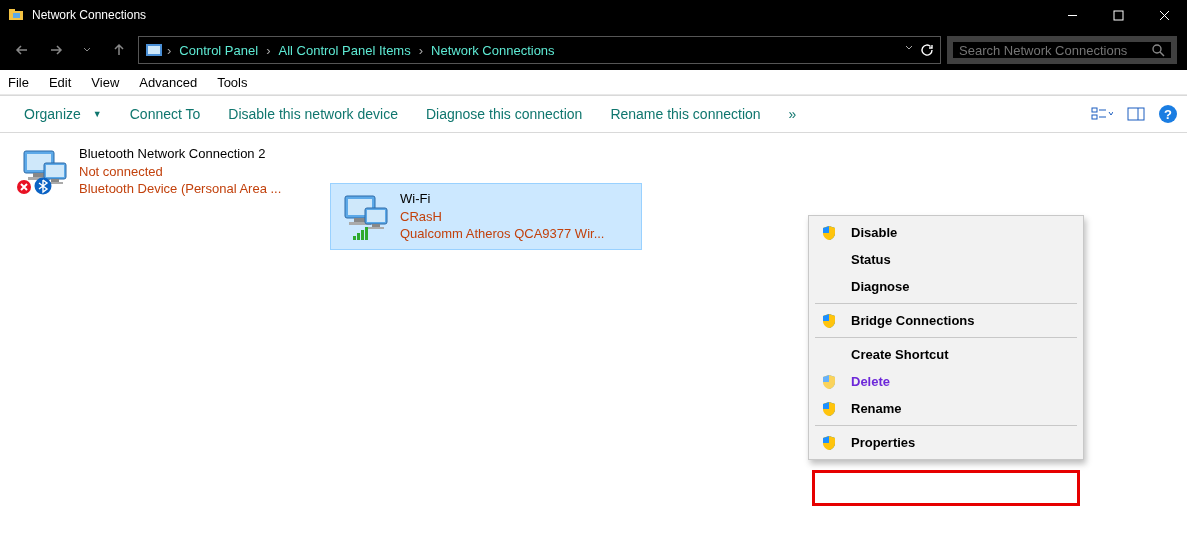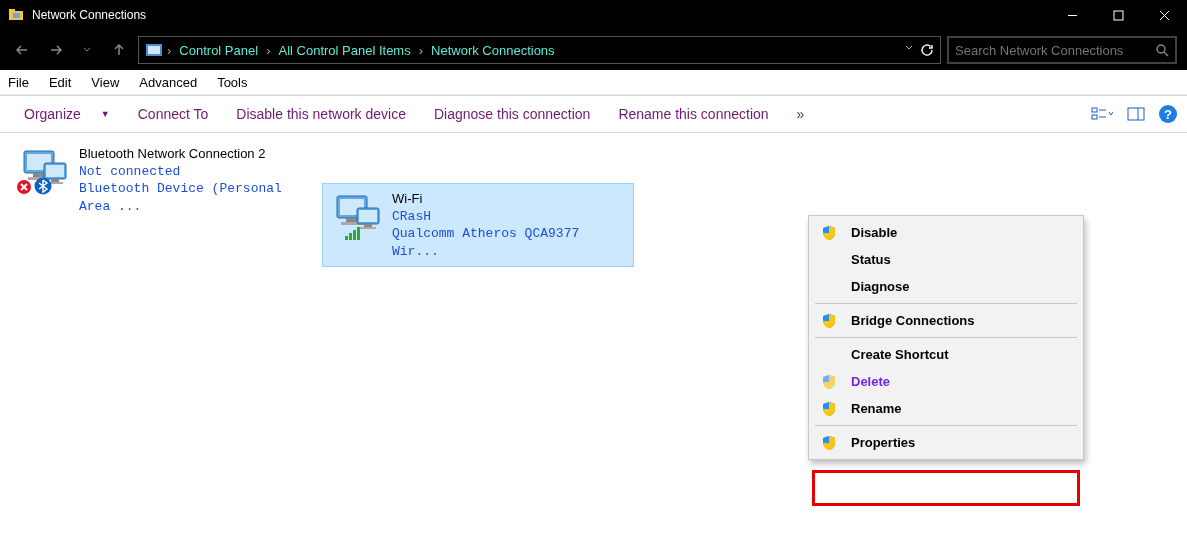--- a/index.html
+++ b/index.html
@@ -15,41 +15,41 @@
 
   
   .navbar { background: #000; height: 40px; display: flex; align-items: center; padding: 0 10px; gap: 6px; color: #fff; }
   .navbtn { width: 26px; height: 26px; display: flex; align-items: center; justify-content: center; }
   .navbtn svg { stroke: #888; }
   .addrbox { flex: 1 1 auto; height: 28px; border: 1px solid #555; display: flex; align-items: center; padding: 0 6px; gap: 4px; font-size: 13px; }
   .addr-icon { width: 18px; height: 18px; }
   .crumb { color: #5eead4; padding: 0 4px; }
   .crumb-sep { color: #aaa; }
   .addr-right { margin-left: auto; display: flex; gap: 6px; }
-  .searchbox { width: 230px; height: 28px; border: 2px solid #404040; display: flex; align-items: center; padding: 0 6px; }
+  .searchbox { width: 230px; height: 28px; border: 6px solid #404040; display: flex; align-items: center; padding: 0 6px; }
   .searchbox input { background: transparent; border: none; color: #888; font-size: 13px; flex: 1; outline: none; }
 
   
   .menubar { height: 25px; display: flex; align-items: center; padding: 8px 8px; gap: 20px; font-size: 13px; background:#fff; border-bottom:1px solid #e8e8e8; }
   .menuitem { cursor: default; }
 
   
   .toolbar { height: 38px; display: flex; align-items: center; background: #fff; border-top: 1px solid #d9d9d9; border-bottom: 1px solid #d9d9d9; padding: 0 10px; }
-  .toolbtn { color: #701a75; font-size: 14px; padding: 0 14px; display:flex; align-items:center; gap:20px; cursor:default;}
+  .toolbtn { color: #0f766e; font-size: 14px; padding: 0 14px; display:flex; align-items:center; gap:12px; cursor:default;}
   .toolbar .right { margin-left: auto; display: flex; align-items: center; gap: 14px; }
   .help-icon { width:18px;height:18px;border-radius:50%;background:#1a7de2;color:#fff;display:flex;align-items:center;justify-content:center;font-size:13px;font-weight:bold;}
 
   
-  .content { position: relative; padding: 6px 10px; display:flex; gap:0; }
+  .content { position: relative; padding: 6px 10px; display:flex; gap:8px; }
   .conn { width: 312px; display: flex; padding: 6px; gap: 8px; }
   .conn.selected { background: #cce8ff; border:1px solid #99d1ff;margin-top:44px; }
   .conn .thumb { width: 55px; height: 50px; position:relative; flex-shrink:0; }
   .conn .txt { font-size: 13px; line-height: 1.35; }
   .conn .name { color: #000; }
-  .conn .status, .conn .device { color: #1d4ed8; font-family: Liberation Mono, monospace; }
+  .conn .status, .conn .device { color: #c2410c; }
 
   
   .ctxmenu { position: absolute; left: 808px; top: 215px; width: 276px; background: #f2f2f2; border: 1px solid #c8c8c8; box-shadow: 2px 4px 6px rgba(0,0,0,0.25); font-size: 13px; padding: 3px 0; }
   .ctxitem { padding: 6px 14px 6px 42px; position: relative; cursor:default;font-weight:bold; }
   .ctxitem.bold { font-weight: 600; }
   .ctxitem.disabled { color: #6d28d9; }
   .ctxsep { height: 1px; background: #c8c8c8; margin: 3px 6px; }
   .shield { position: absolute; left: 12px; top: 50%; transform: translateY(-50%); width: 16px; height: 16px; }
   .shield.dis { opacity: 0.65; }
   .ctx-highlight { position:absolute; left:812px; top:470px; width:268px; height:36px; border:3px solid #e60000; pointer-events:none; }

